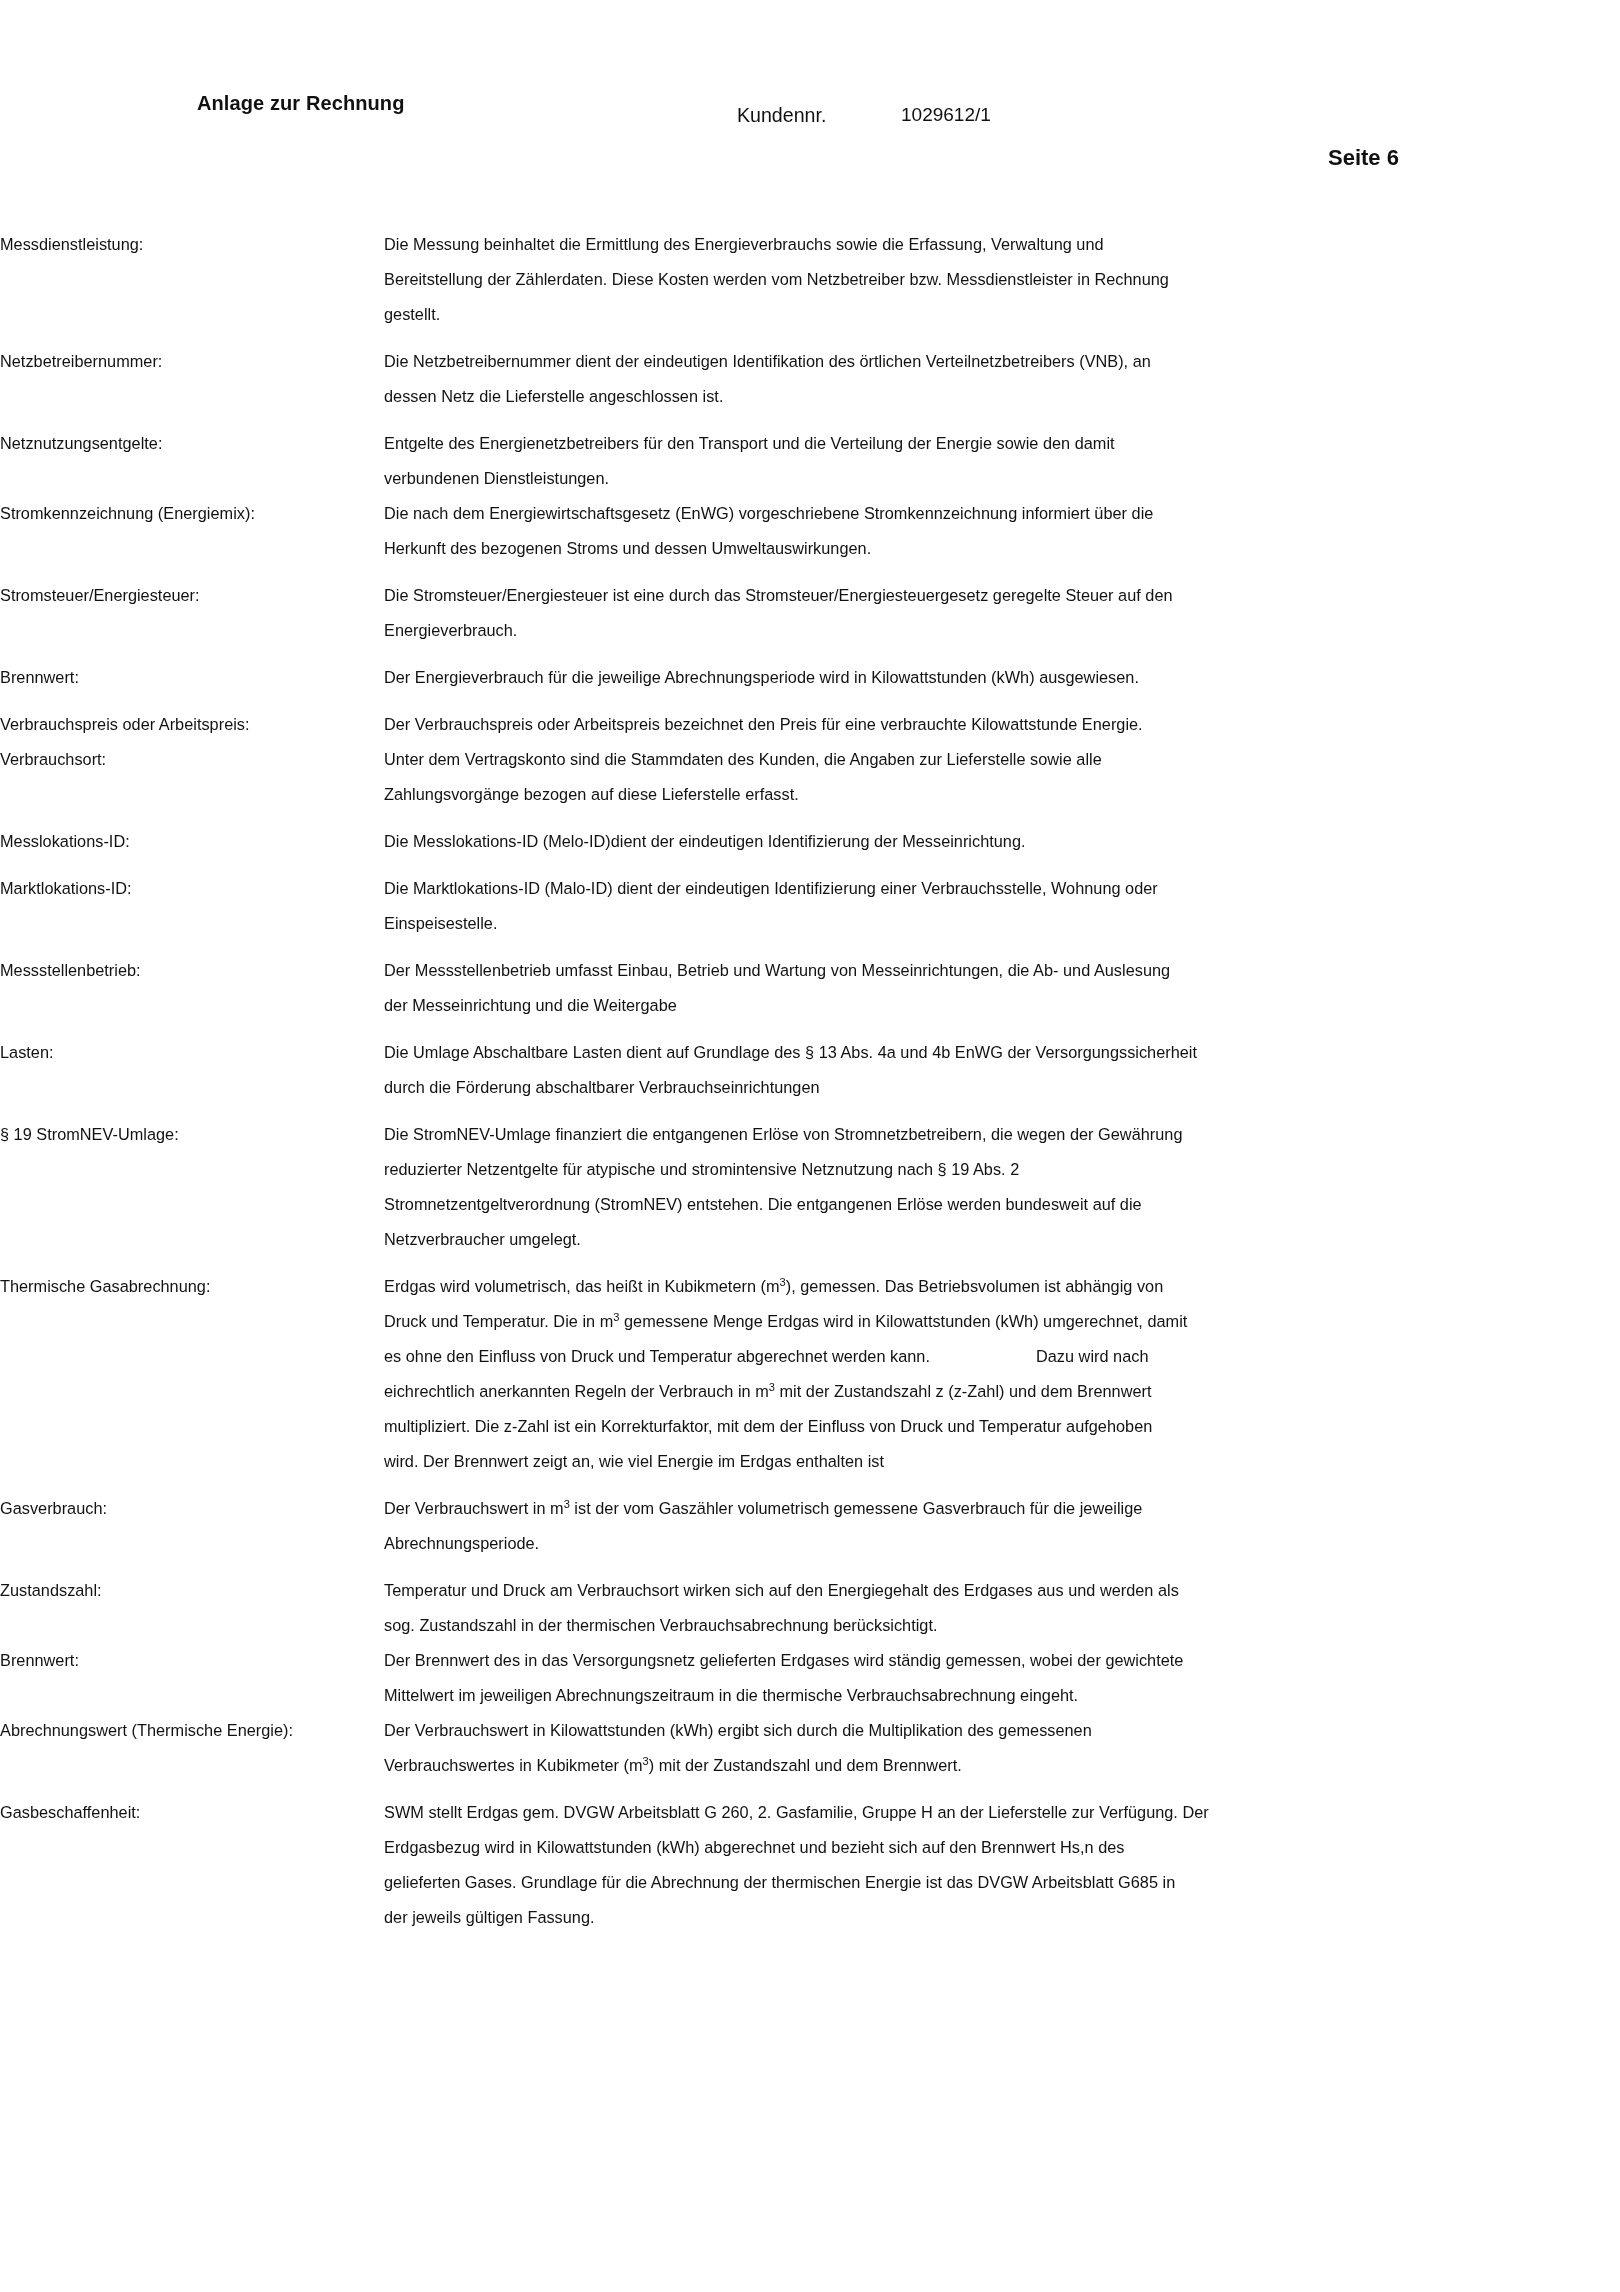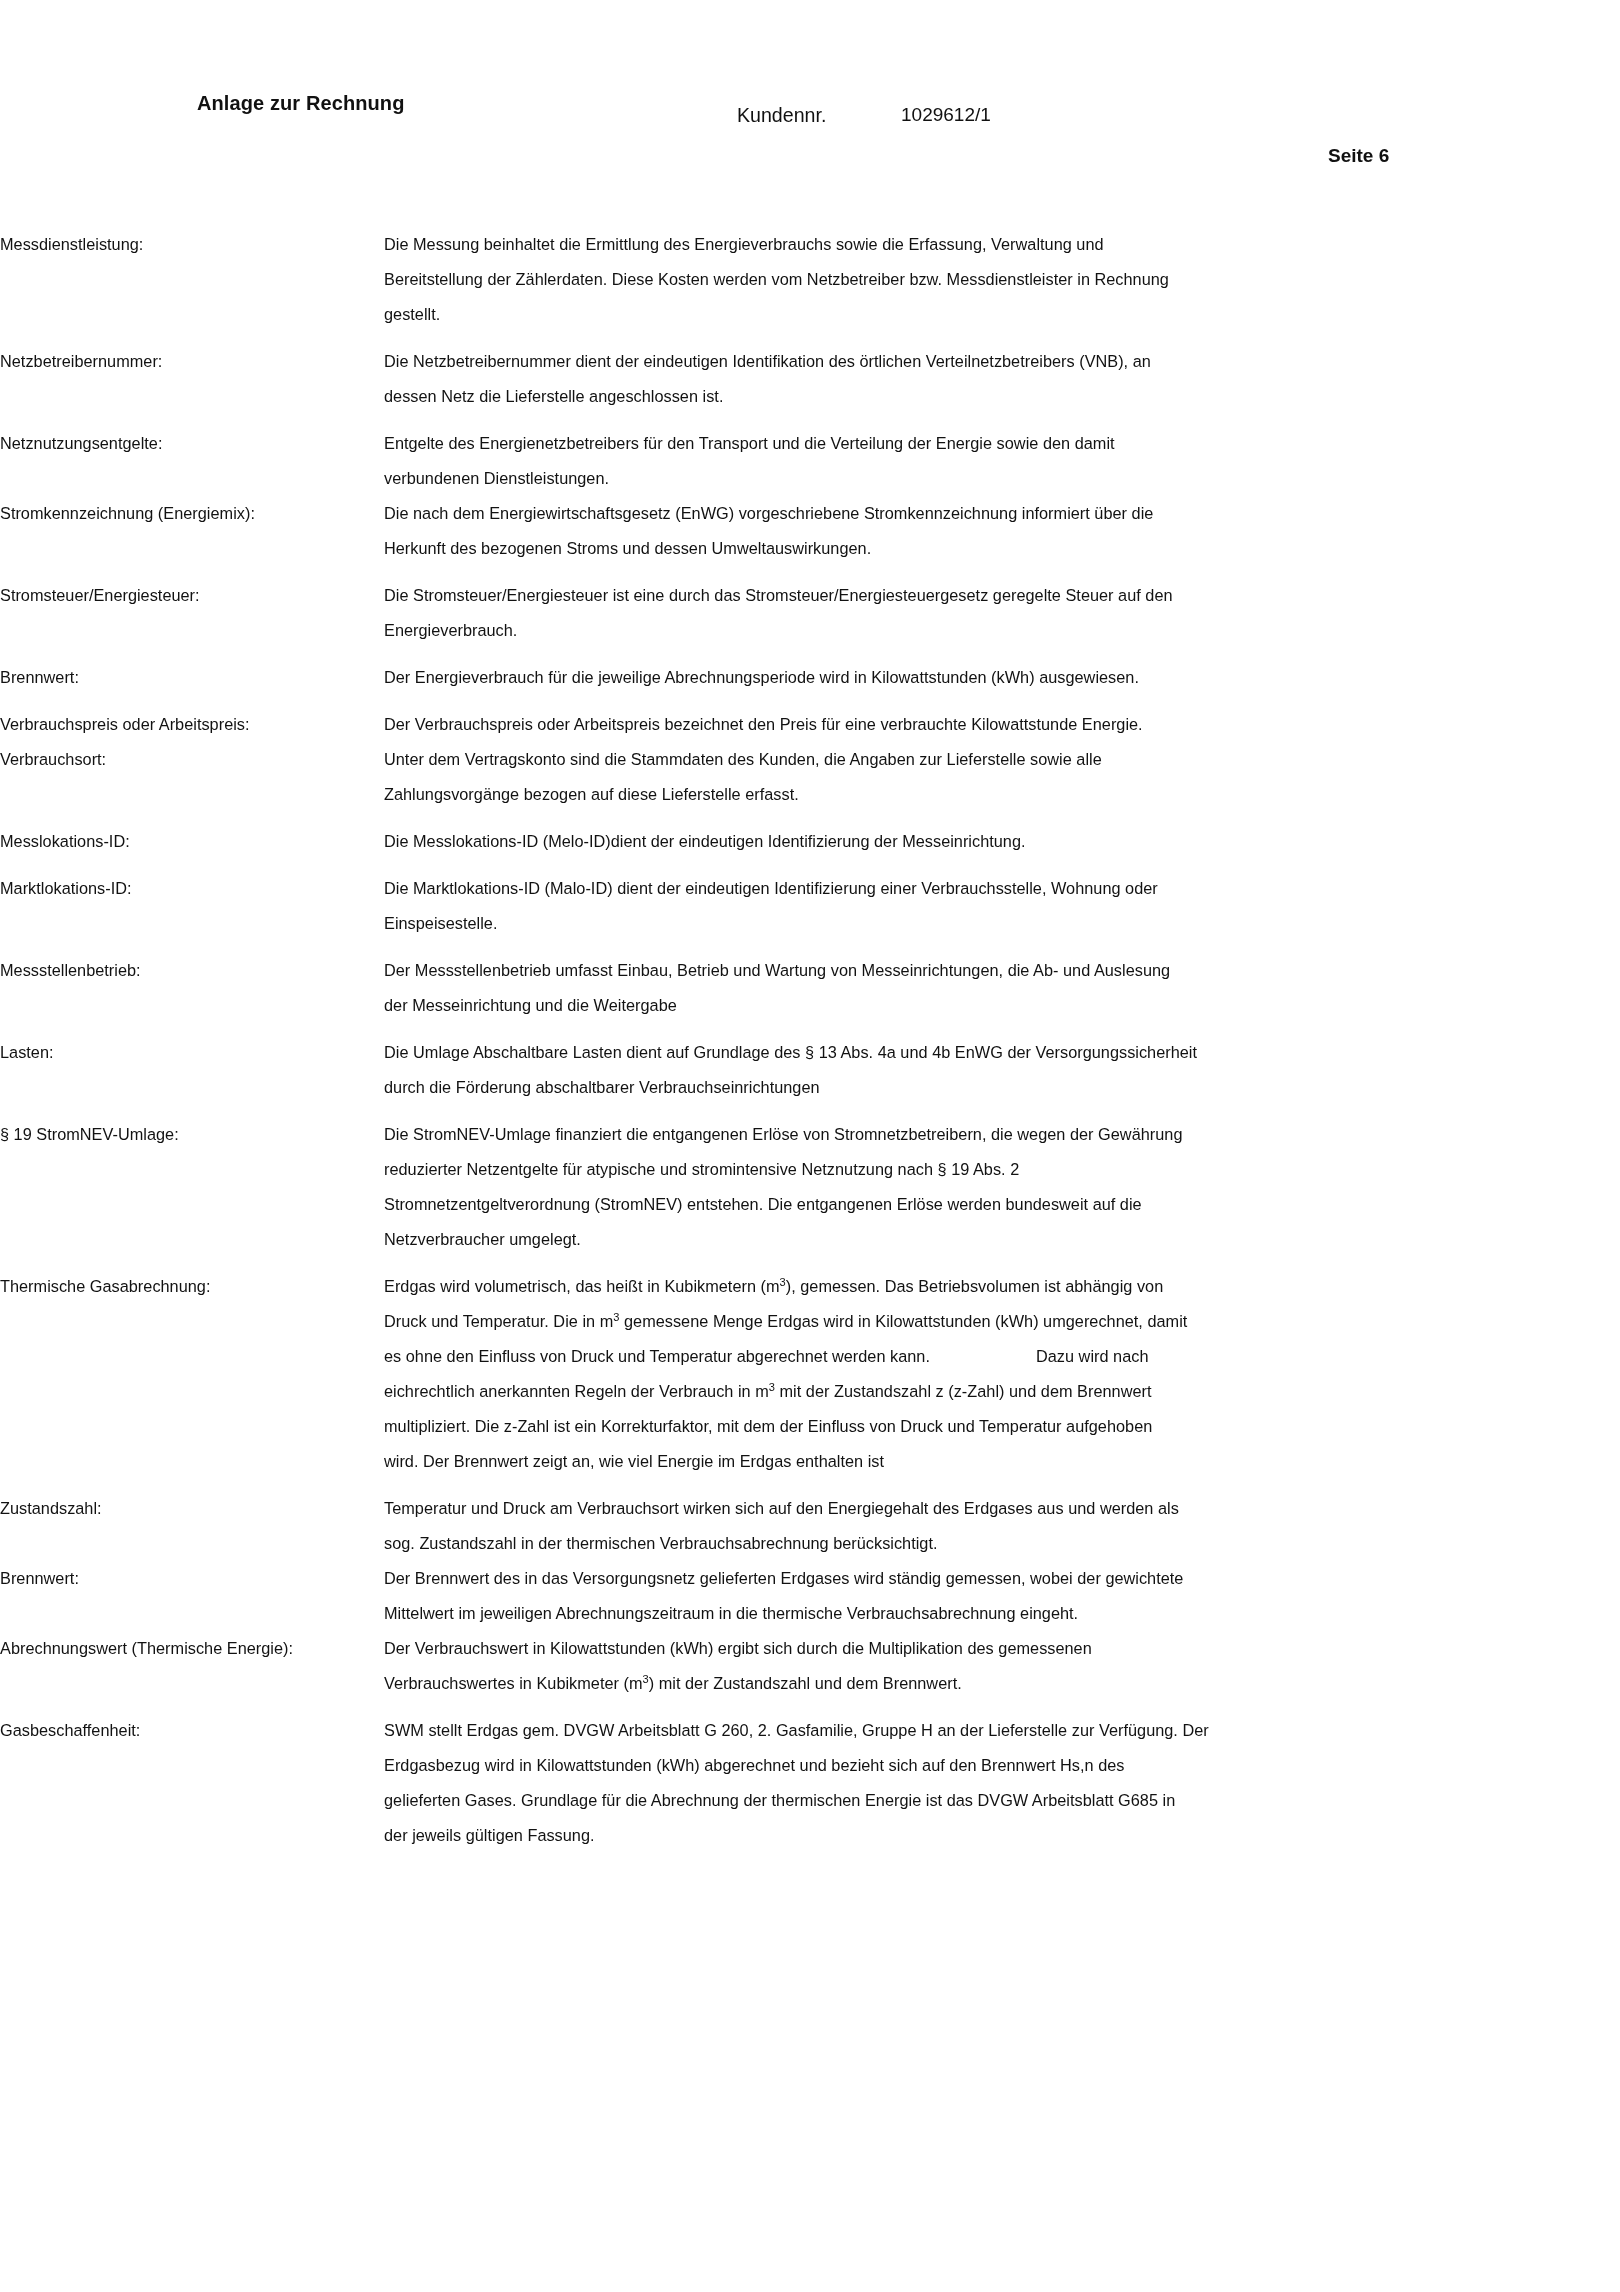--- a/index.html
+++ b/index.html
@@ -52,21 +52,21 @@
     left: 901px;
     top: 104px;
     font-size: 19px;
     font-weight: normal;
     white-space: nowrap;
   }
   .hdr-seite {
     position: absolute;
     left: 1328px;
     top: 145px;
-    font-size: 19px;
+    font-size: 22px;
     font-weight: bold;
     white-space: nowrap;
   }
 
   
   .glossary {
     position: absolute;
     left: 0;
     top: 227px;
     width: 1620px;
@@ -217,20 +217,27 @@
         <div class="def">
           <p>Erdgas wird volumetrisch, das heißt in Kubikmetern (m<sup>3</sup>), gemessen. Das Betriebsvolumen ist abhängig von</p>
           <p>Druck und Temperatur. Die in m<sup>3</sup> gemessene Menge Erdgas wird in Kilowattstunden (kWh) umgerechnet, damit</p>
           <p>es ohne den Einfluss von Druck und Temperatur abgerechnet werden kann.<span class="gapwide"></span>Dazu wird nach</p>
           <p>eichrechtlich anerkannten Regeln der Verbrauch in m<sup>3</sup> mit der Zustandszahl z (z-Zahl) und dem Brennwert</p>
           <p>multipliziert. Die z-Zahl ist ein Korrekturfaktor, mit dem der Einfluss von Druck und Temperatur aufgehoben</p>
           <p>wird. Der Brennwert zeigt an, wie viel Energie im Erdgas enthalten ist</p>
         </div>
       </div>
       <div class="entry sp-l">
+        <div class="term">Gasverbrauch:</div>
+        <div class="def">
+          <p>Der Verbrauchswert in m<sup>3</sup> ist der vom Gaszähler volumetrisch gemessene Gasverbrauch für die jeweilige</p>
+          <p>Abrechnungsperiode.</p>
+        </div>
+      </div>
+      <div class="entry sp-l">
         <div class="term">Zustandszahl:</div>
         <div class="def">
           <p>Temperatur und Druck am Verbrauchsort wirken sich auf den Energiegehalt des Erdgases aus und werden als</p>
           <p>sog. Zustandszahl in der thermischen Verbrauchsabrechnung berücksichtigt.</p>
         </div>
       </div>
       <div class="entry sp-s">
         <div class="term">Brennwert:</div>
         <div class="def">
           <p>Der Brennwert des in das Versorgungsnetz gelieferten Erdgases wird ständig gemessen, wobei der gewichtete</p>

